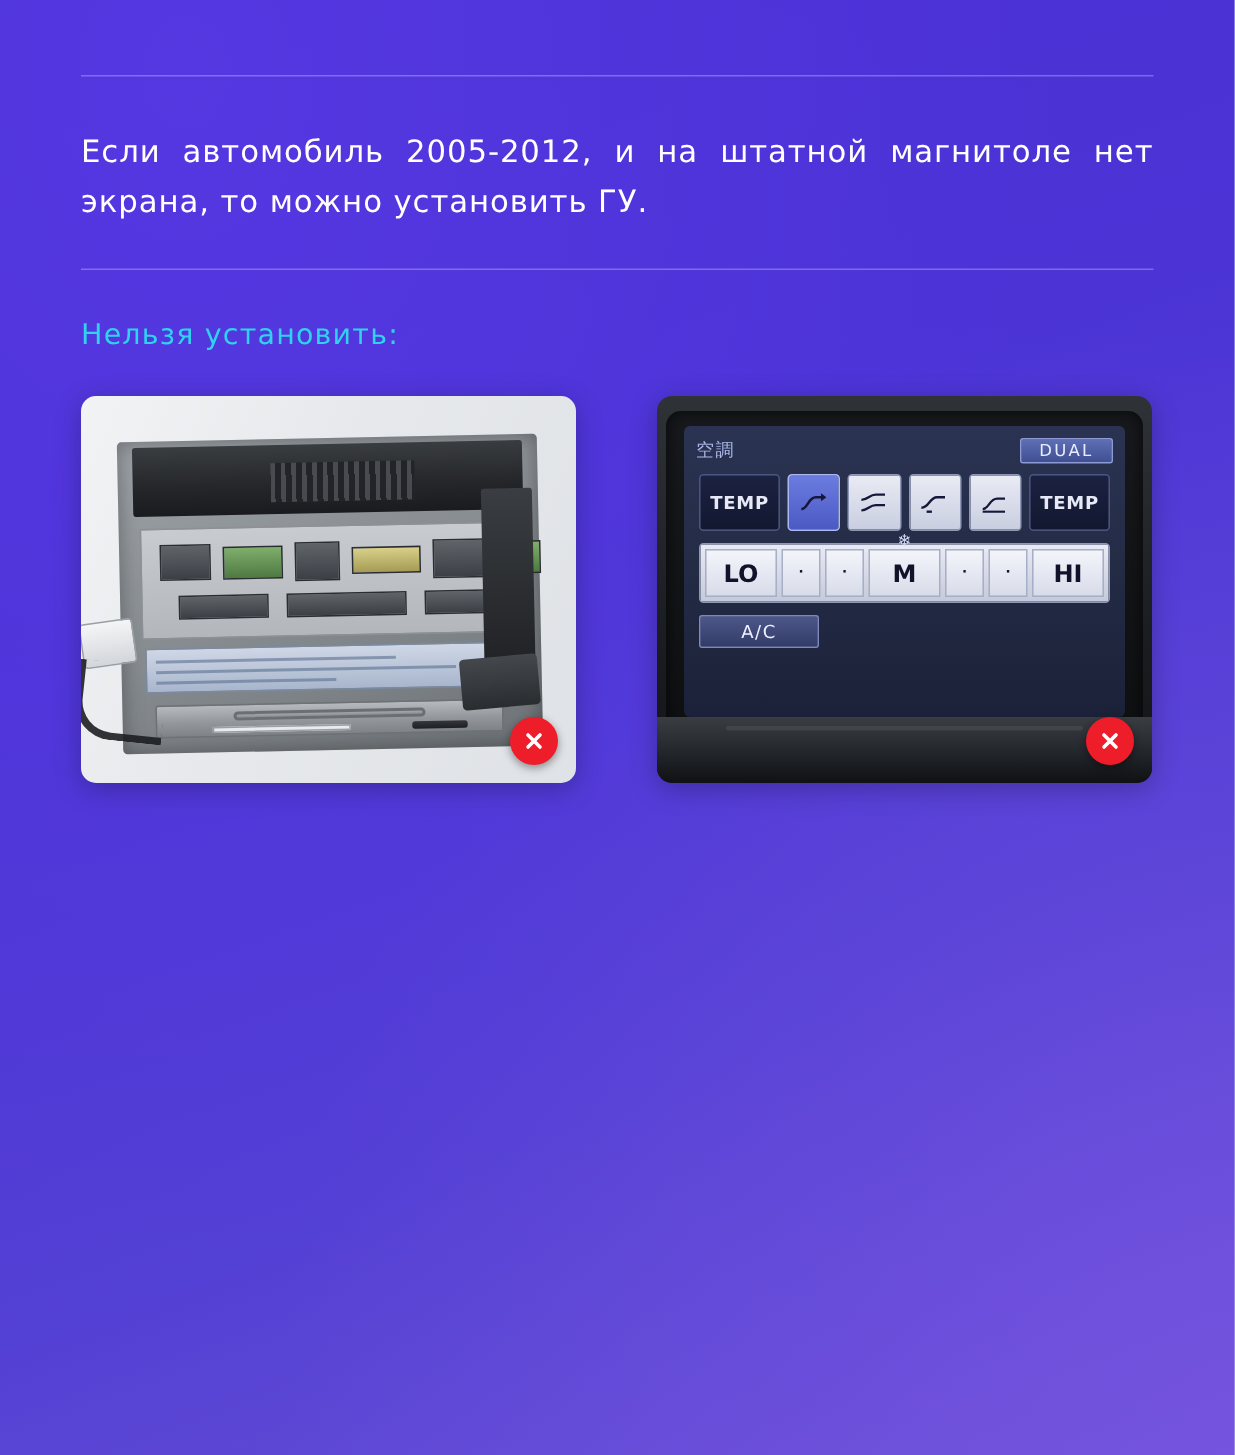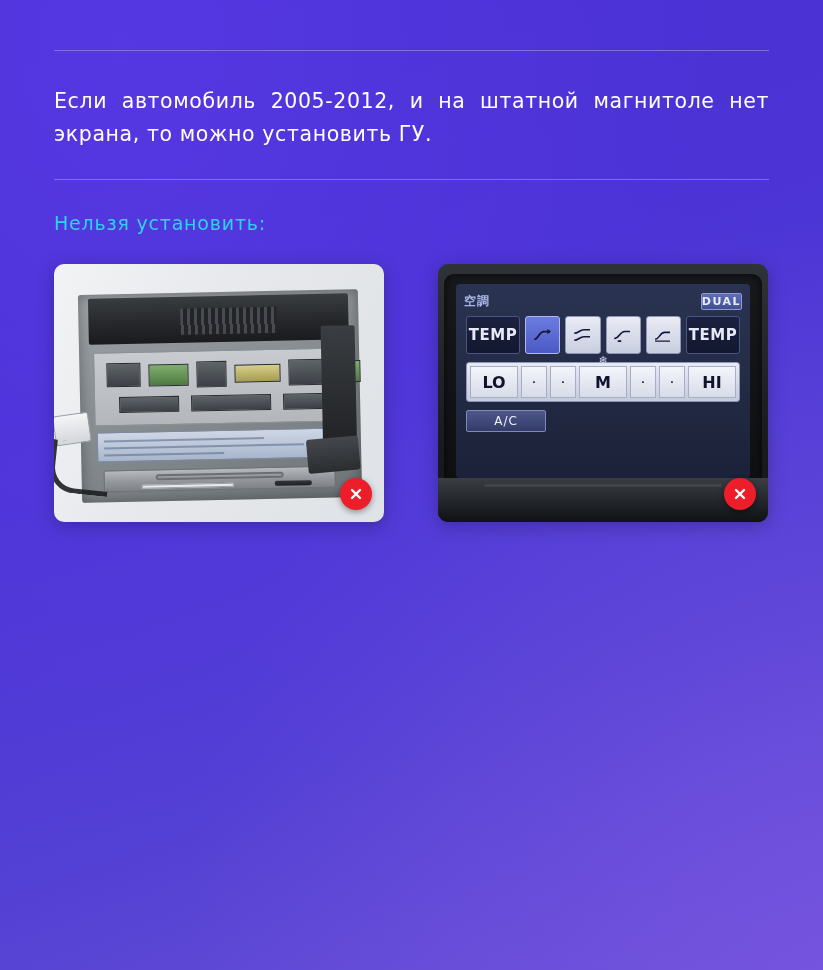--- a/index.html
+++ b/index.html
@@ -242,54 +242,53 @@
     position: absolute;
     left: 12px; top: 10px; right: 12px; bottom: 10px;
     background: linear-gradient(180deg, #2a3352 0%, #242c46 45%, #1b2138 100%);
     border-radius: 4px;
     overflow: hidden;
   }
   .cc-toprow {
     position: absolute;
     left: 8px; top: 6px; right: 8px; height: 20px;
     display: flex;
-    align-items: flex-end;
+    align-items: center;
     justify-content: space-between;
-    font-weight: bold;
   }
   .cc-jp {
     font-size: 12px;
     color: #aab6e6;
     letter-spacing: 1px;
   }
   .cc-dual {
     font-size: 11px;
     color: #e8ecff;
     background: linear-gradient(180deg, #5f6fb5, #404f92);
     border: 1px solid #8e9ad4;
-    padding: 1px 0;
+    padding: 1px 12px;
     border-radius: 2px;
     letter-spacing: 1.5px;
   }
   .cc-row1 {
     position: absolute;
     left: 10px; right: 10px; top: 32px;
     height: 38px;
     display: flex;
     gap: 5px;
     align-items: stretch;
   }
   .cc-btn {
     background: linear-gradient(180deg, #e9ebf4 0%, #c9cee0 100%);
     border: 1px solid #8f97b6;
     border-radius: 3px;
     display: flex;
     align-items: center;
     justify-content: center;
-    font-size: 15px;
+    font-size: 12px;
     color: #11142a;
     letter-spacing: 0.5px;
     font-weight: 600;
   }
   .cc-btn.dark {
     background: linear-gradient(180deg, #1b2140 0%, #131830 100%);
     color: #e7eaf6;
     border: 1px solid #4a5480;
   }
   .cc-btn.mode { flex: 1; }

